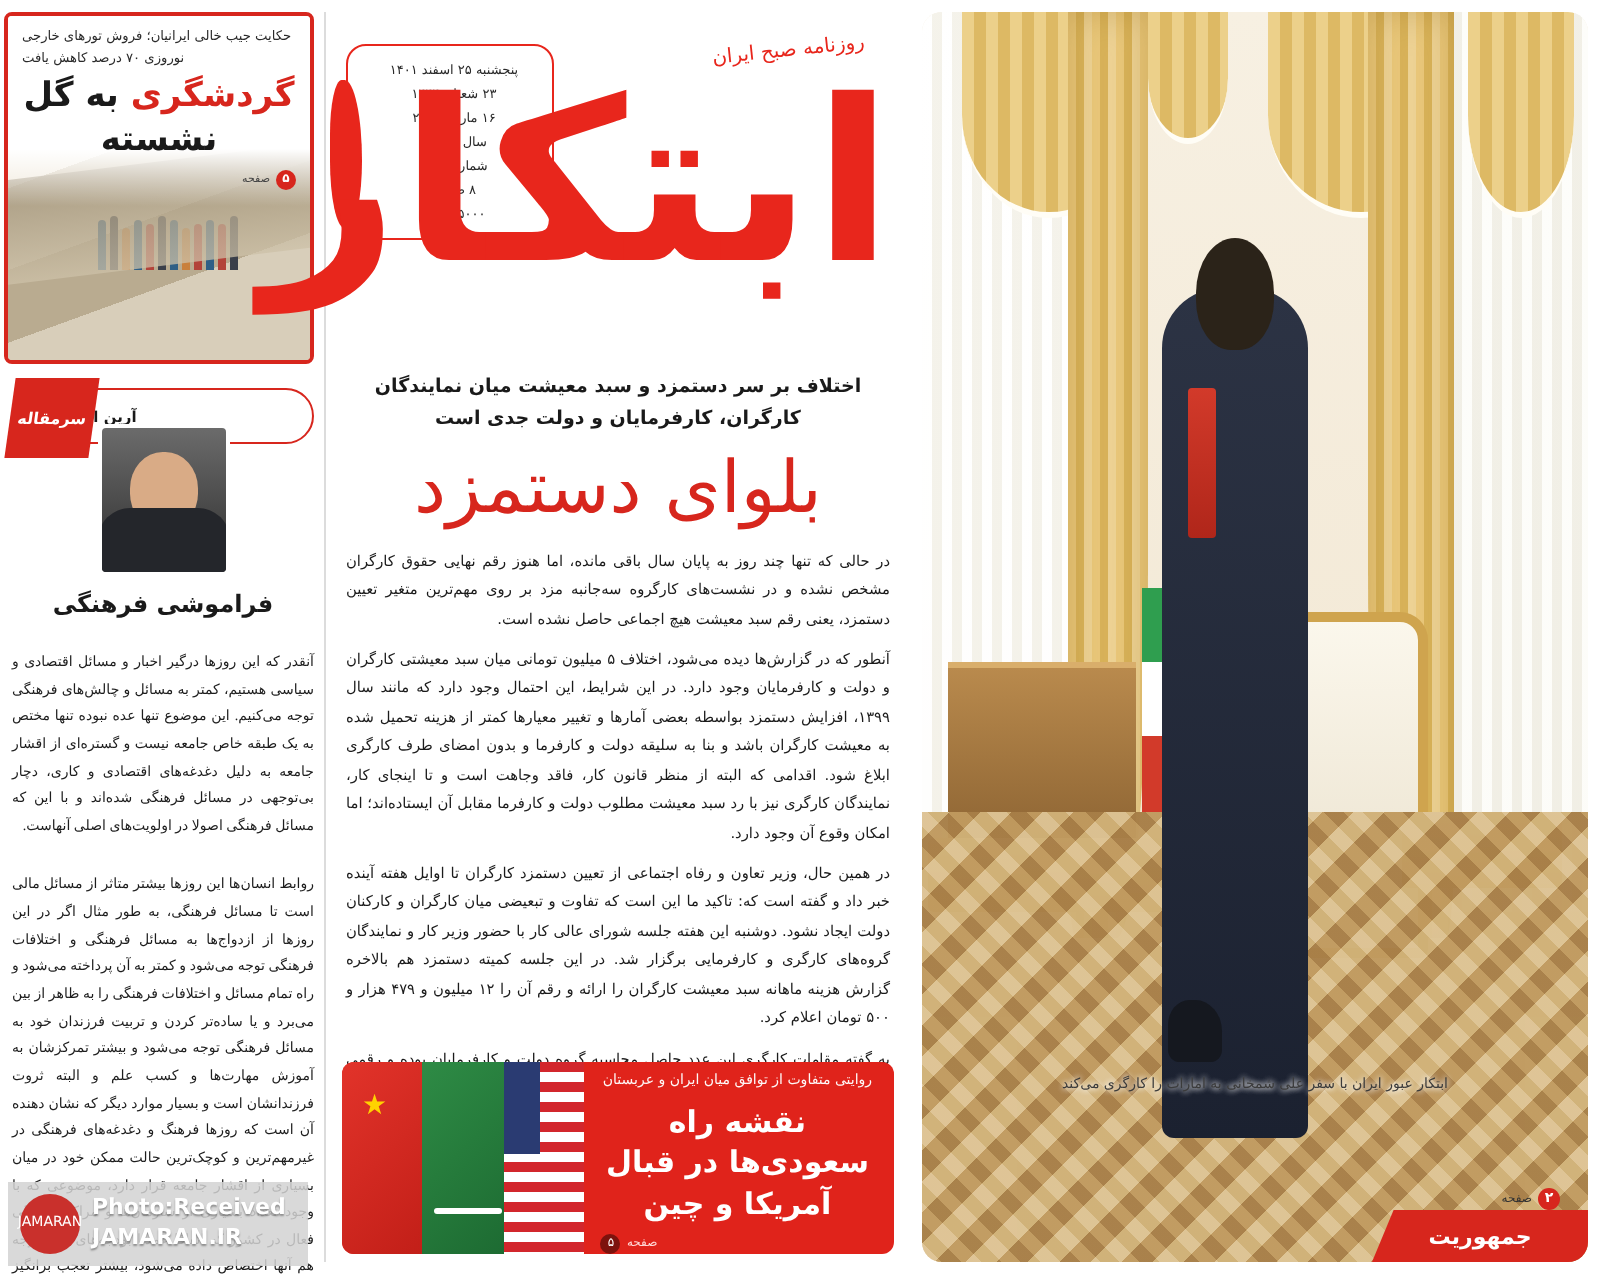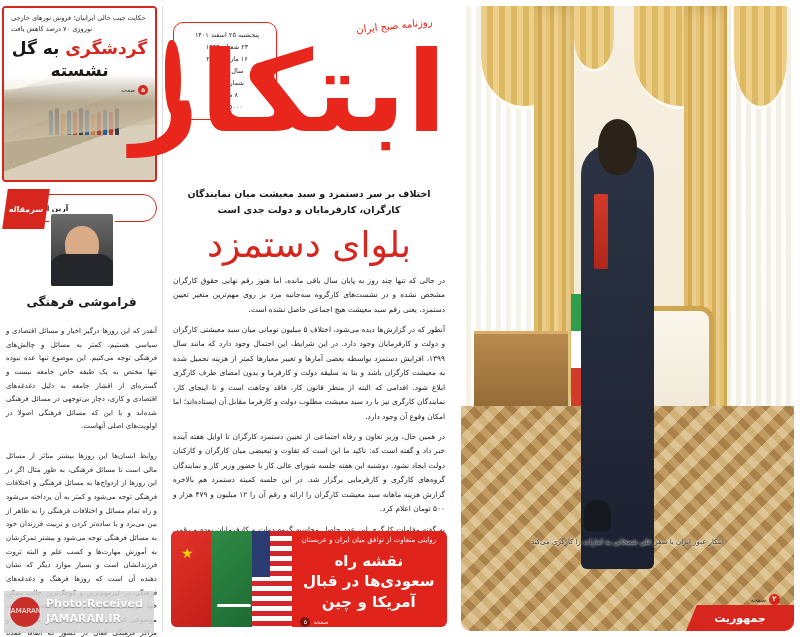--- a/index.html
+++ b/index.html
@@ -411,21 +411,21 @@
   }
   .edit-title{
     text-align:center;direction:rtl;
     font-size:12px;font-weight:bold;color:#1a1a1a;
     margin:7px 0 5px 0;
   }
   .edit-body{
     direction:rtl;text-align:justify;
     font-size:7px;line-height:1.95;color:#1d1d1d;
   }
-  .edit-body p{margin:16px 0 6px 0;}
+  .edit-body p{margin:16px 0 6px 0;font-family:Liberation Serif, serif;}
 
   .watermark{
     position:absolute;left:4px;bottom:4px;
     width:150px;height:42px;
     background:rgba(210,210,210,.85);
     display:flex;align-items:center;gap:6px;
     padding:0 6px;box-sizing:border-box;
     direction:ltr;
   }
   .wm-logo{

